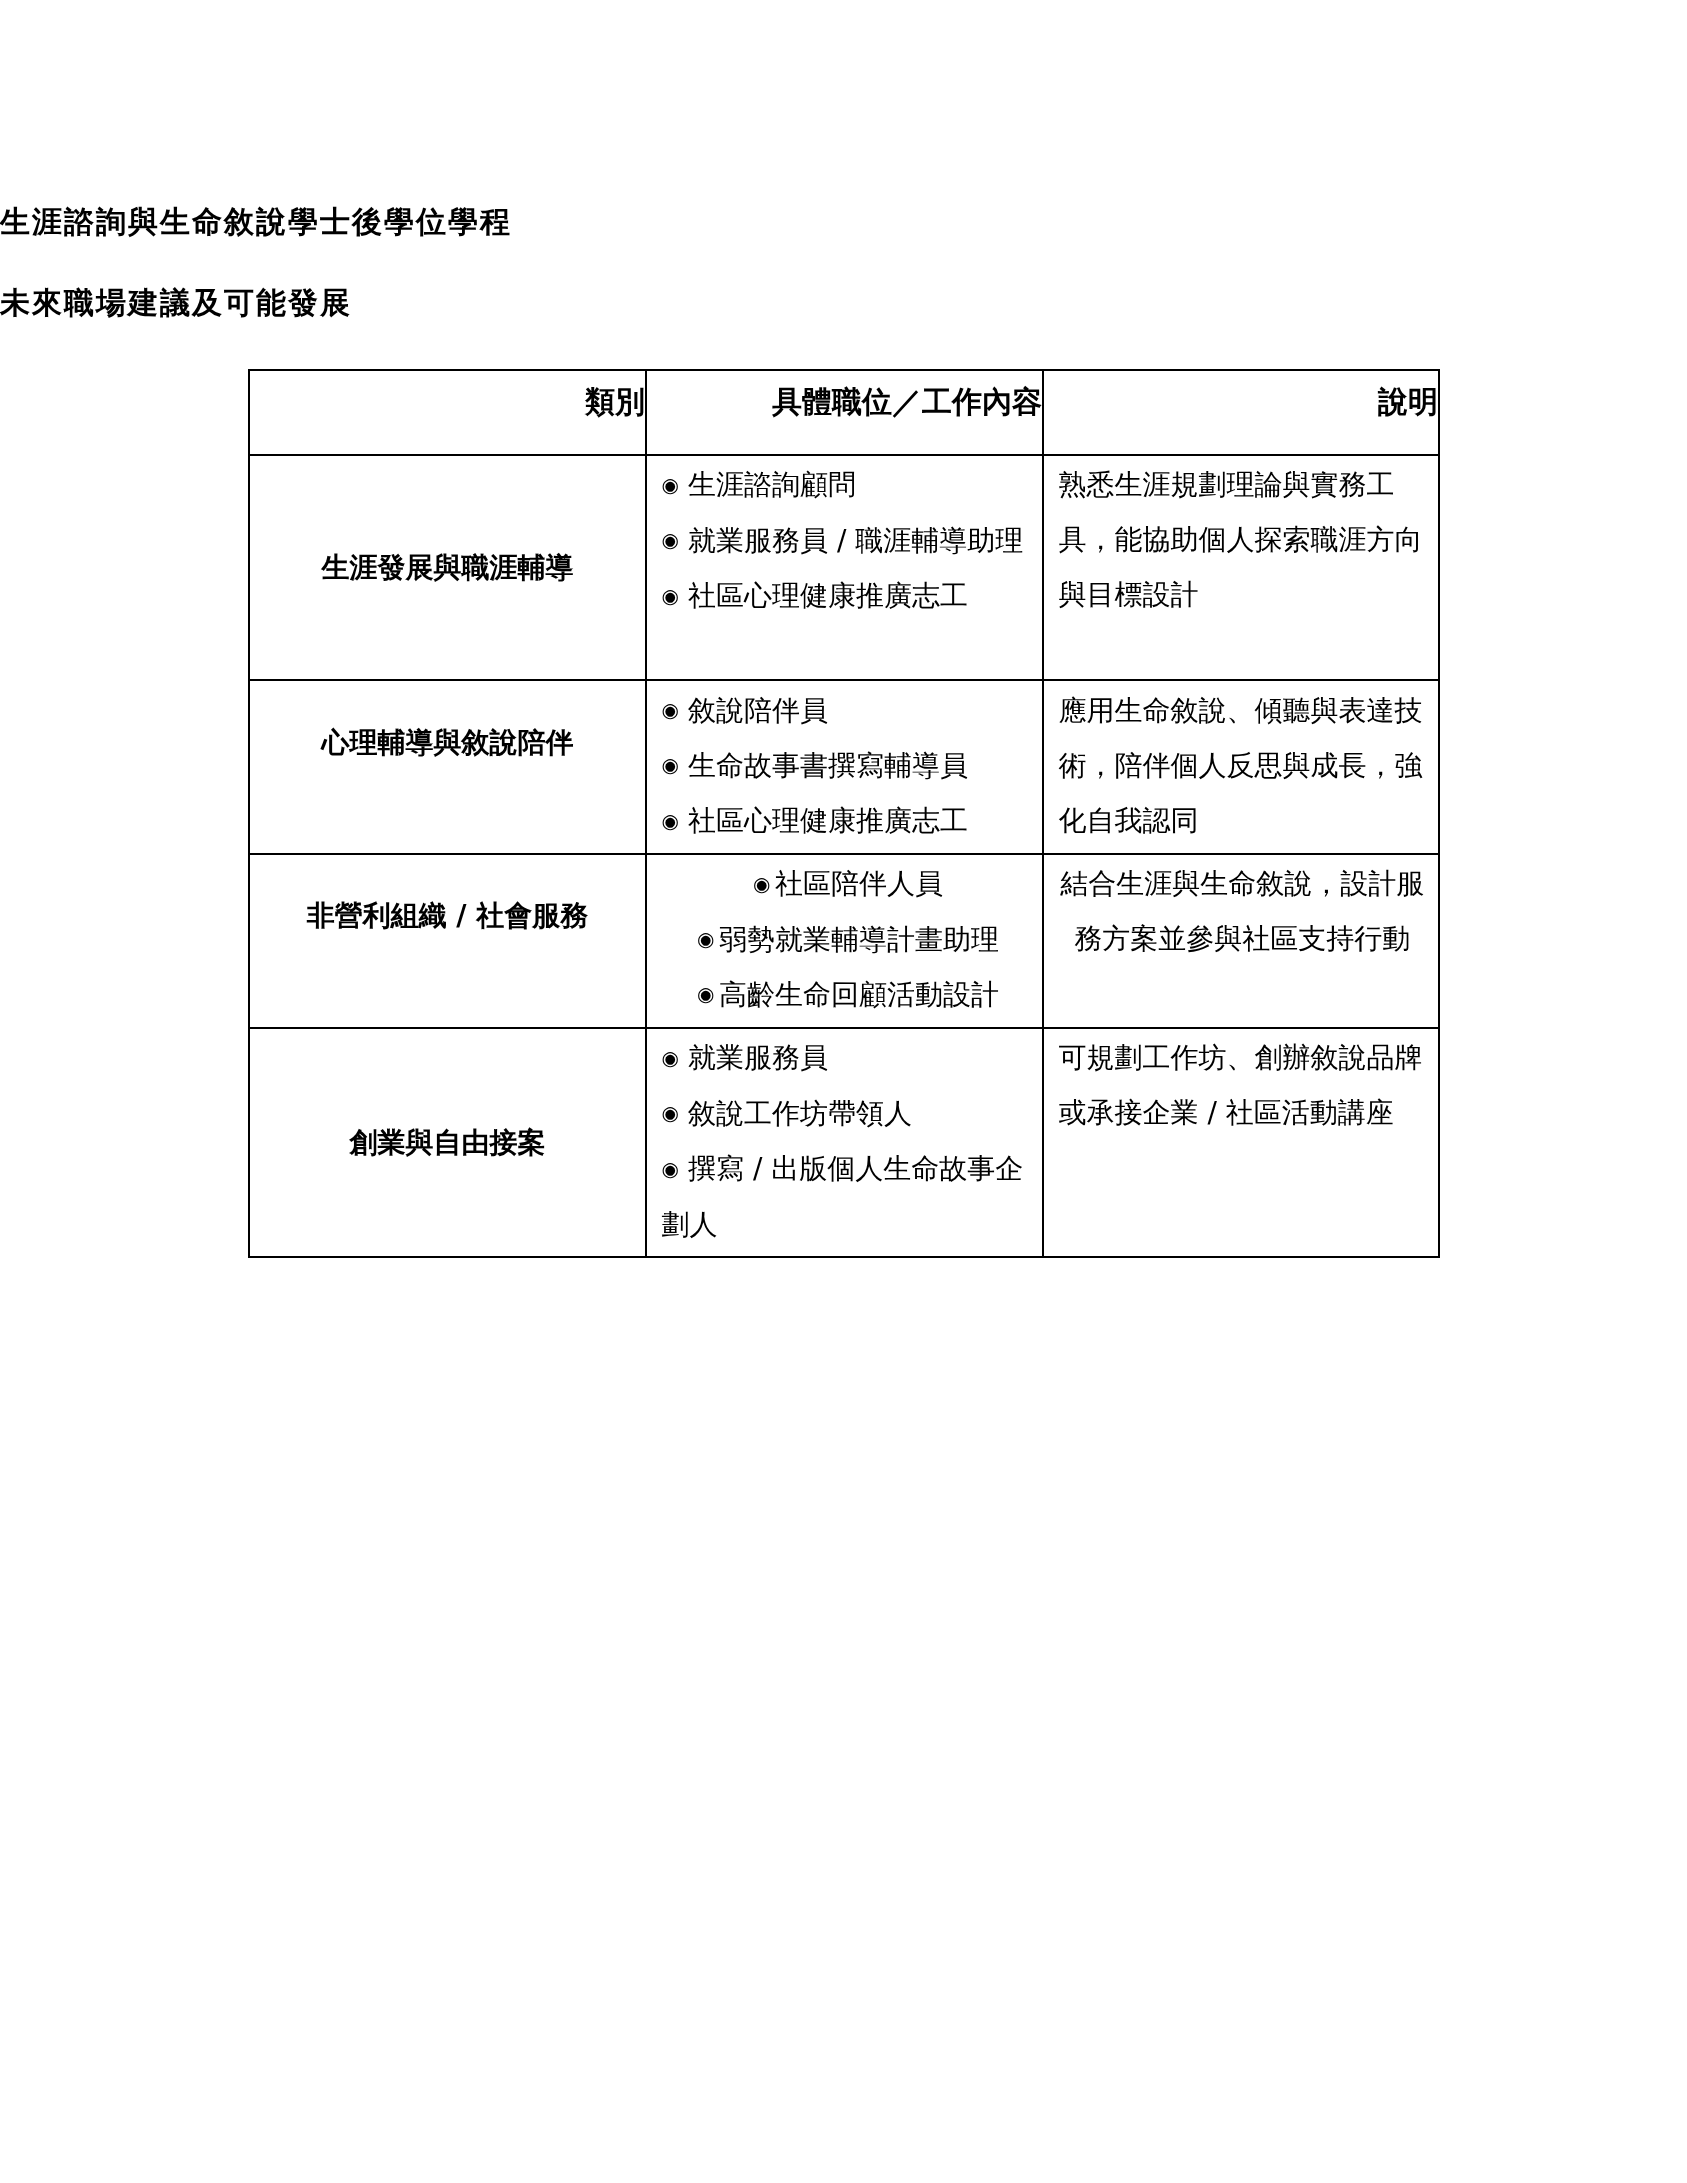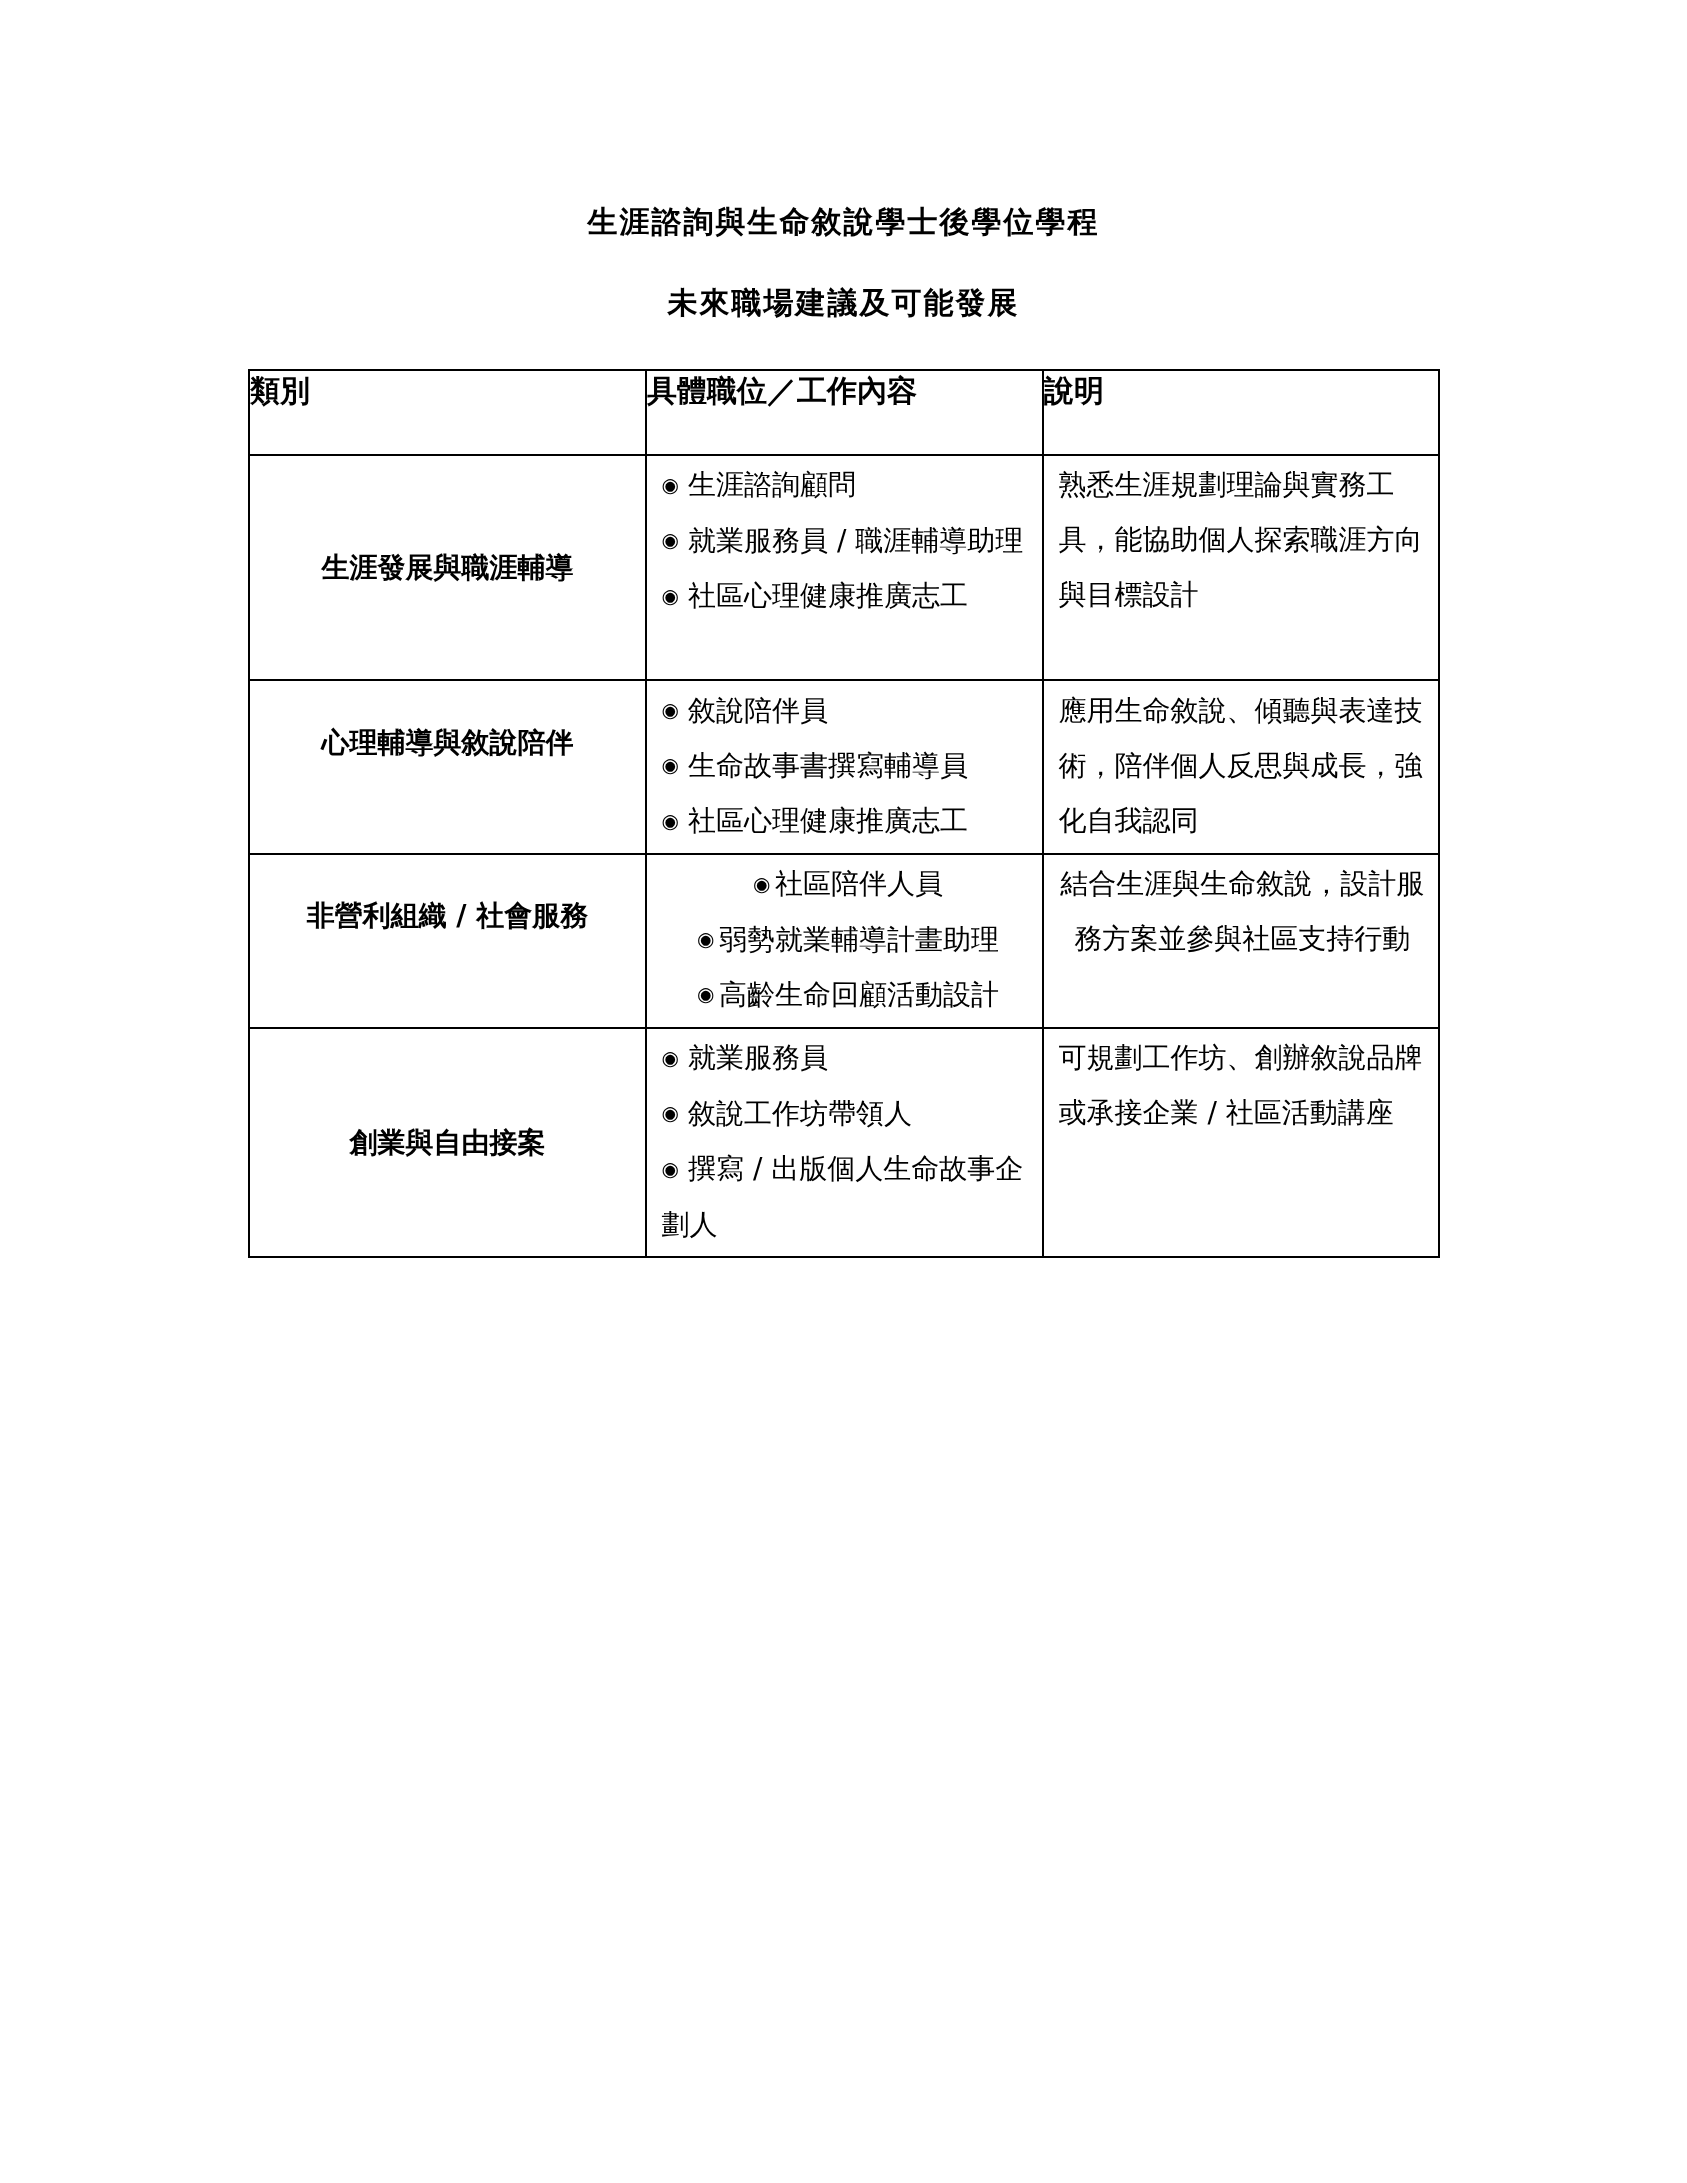--- a/index.html
+++ b/index.html
@@ -11,21 +11,20 @@
       width: 1687px;
       height: 2183px;
       position: relative;
       color: #000000;
       font-family: "DejaVu Sans", "Liberation Sans", sans-serif;
     }
     .title {
       position: absolute;
       left: 0;
       width: 1687px;
-      text-align: center;
       font-family: "DejaVu Serif", "Liberation Serif", serif;
       font-weight: bold;
       font-size: 30px;
       letter-spacing: 2px;
       line-height: 40px;
     }
     .title-1 { top: 202px; }
     .title-2 { top: 283px; }
 
     table.career-table {
@@ -41,26 +40,26 @@
     table.career-table col.c3 { width: 396px; }
 
     table.career-table th,
     table.career-table td {
       border: 2px solid #000000;
       padding: 0;
     }
     table.career-table thead th {
       height: 85px;
       vertical-align: top;
-      text-align: left;
+      text-align: right;
       font-family: "DejaVu Serif", "Liberation Serif", serif;
       font-weight: bold;
       font-size: 30px;
       line-height: 40px;
-      padding-top: 0;
+      padding-top: 11px;
       box-sizing: border-box;
     }
     table.career-table tbody td {
       vertical-align: top;
       font-size: 28px;
       line-height: 55px;
     }
     td.category {
       text-align: center;
       vertical-align: middle !important;

